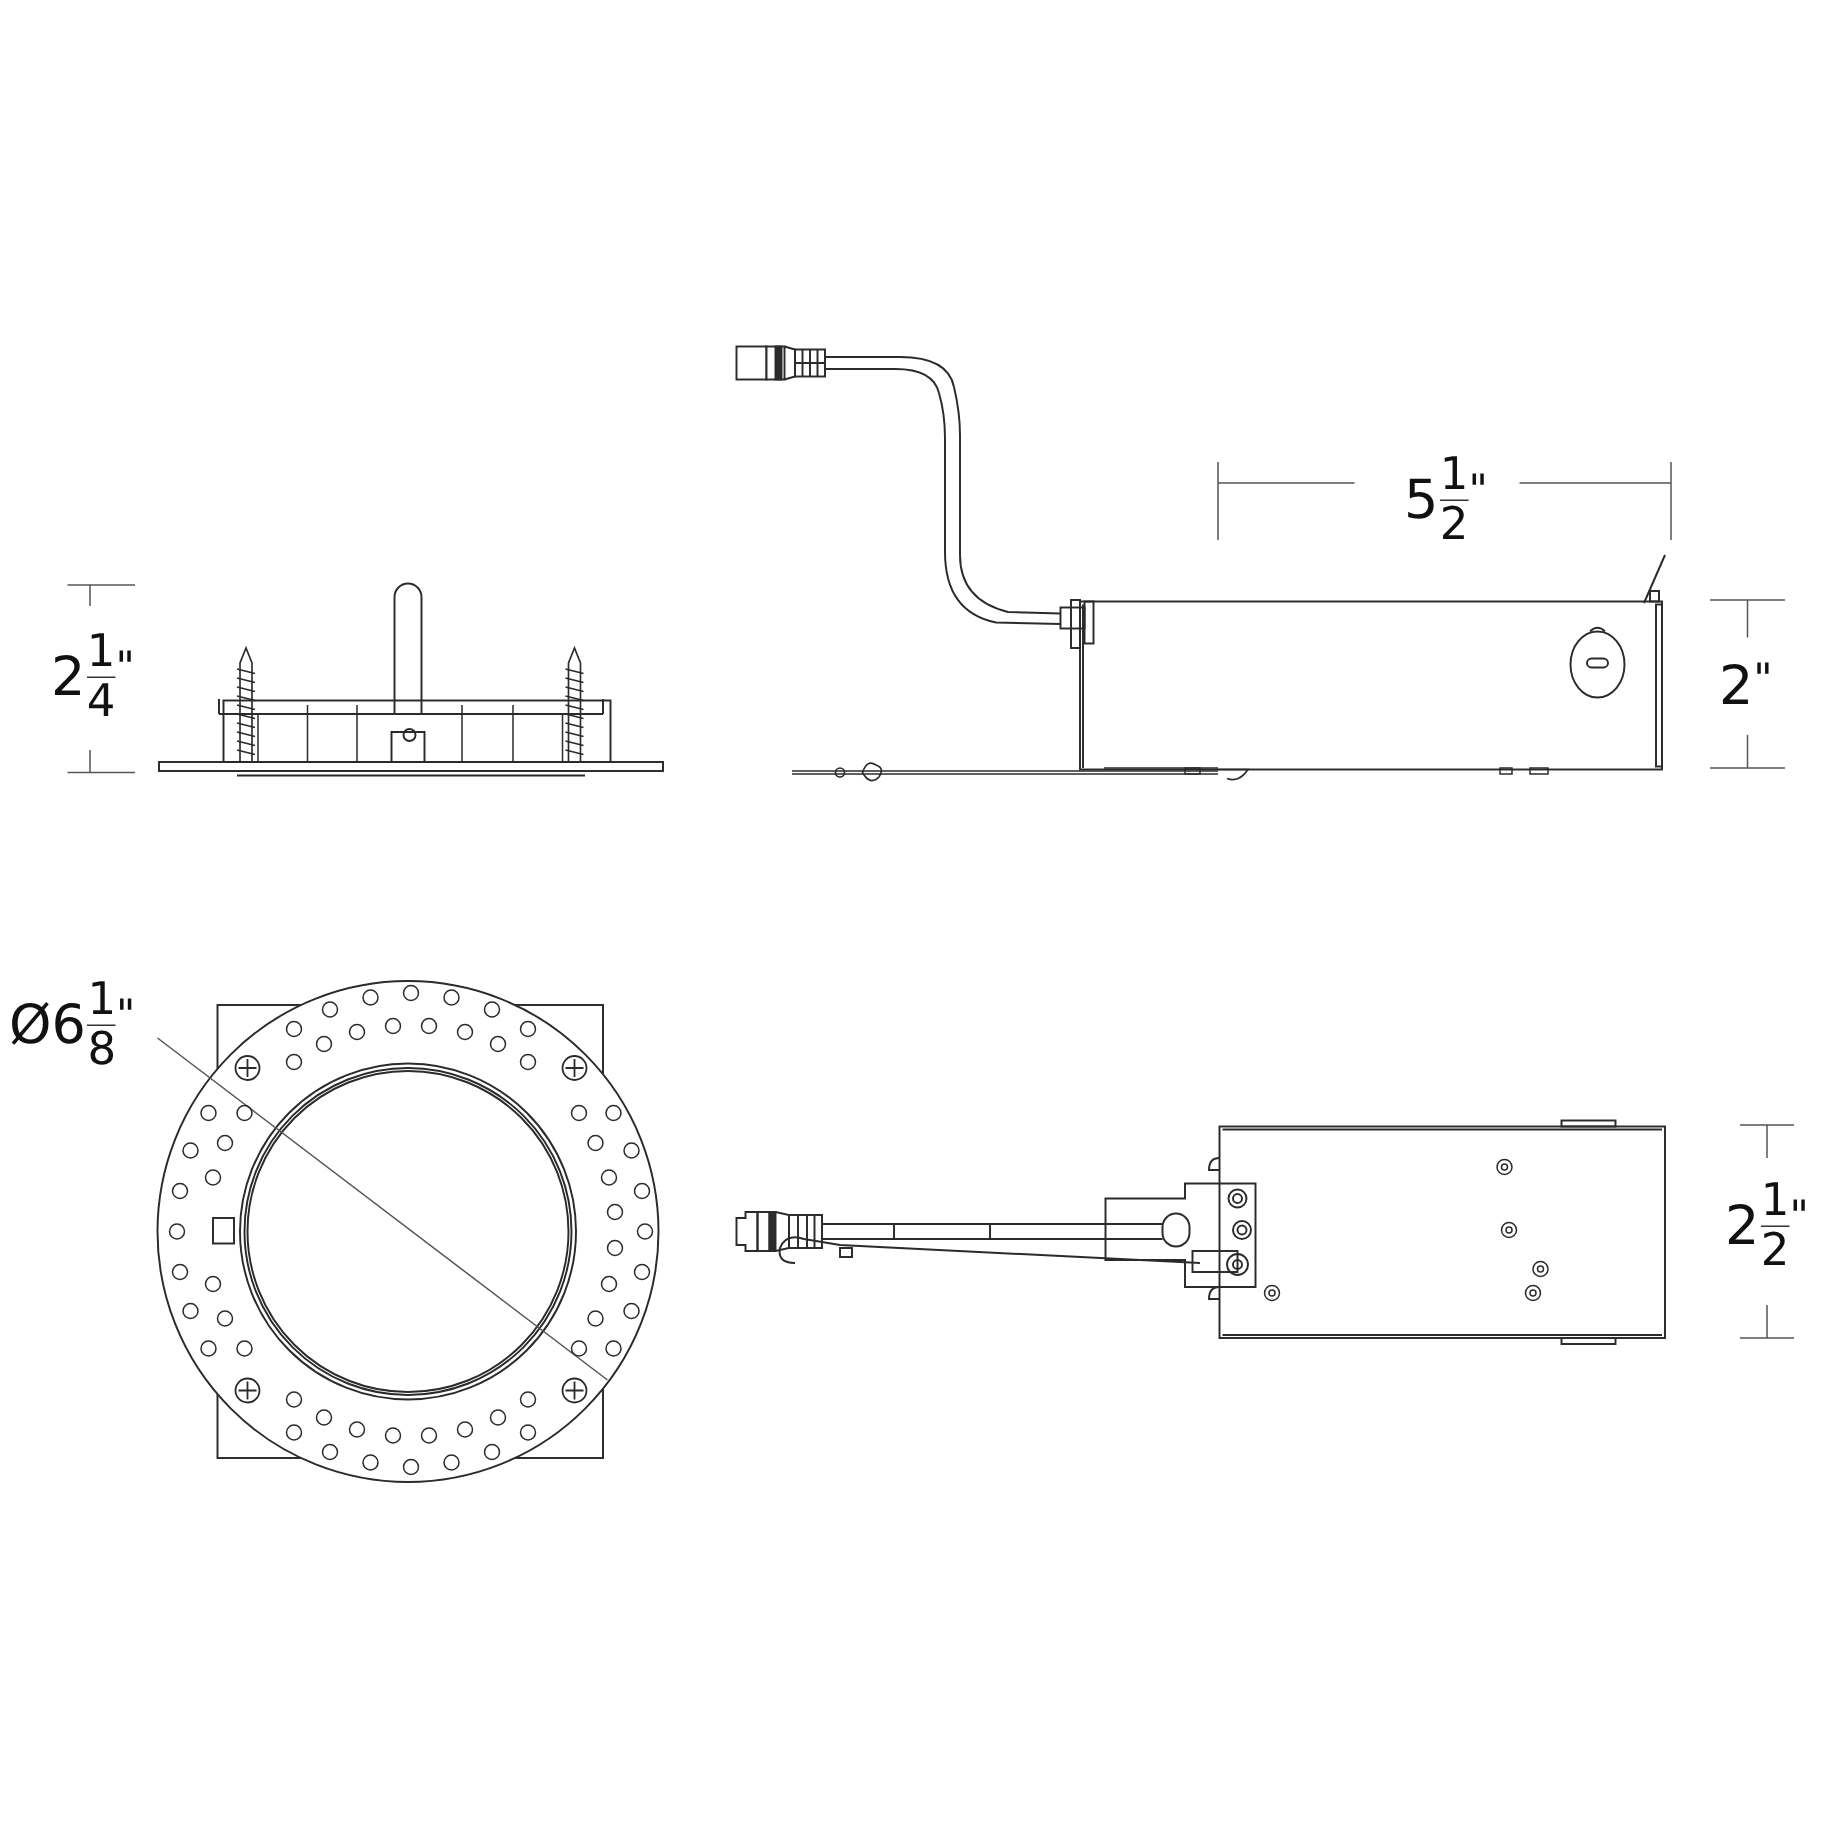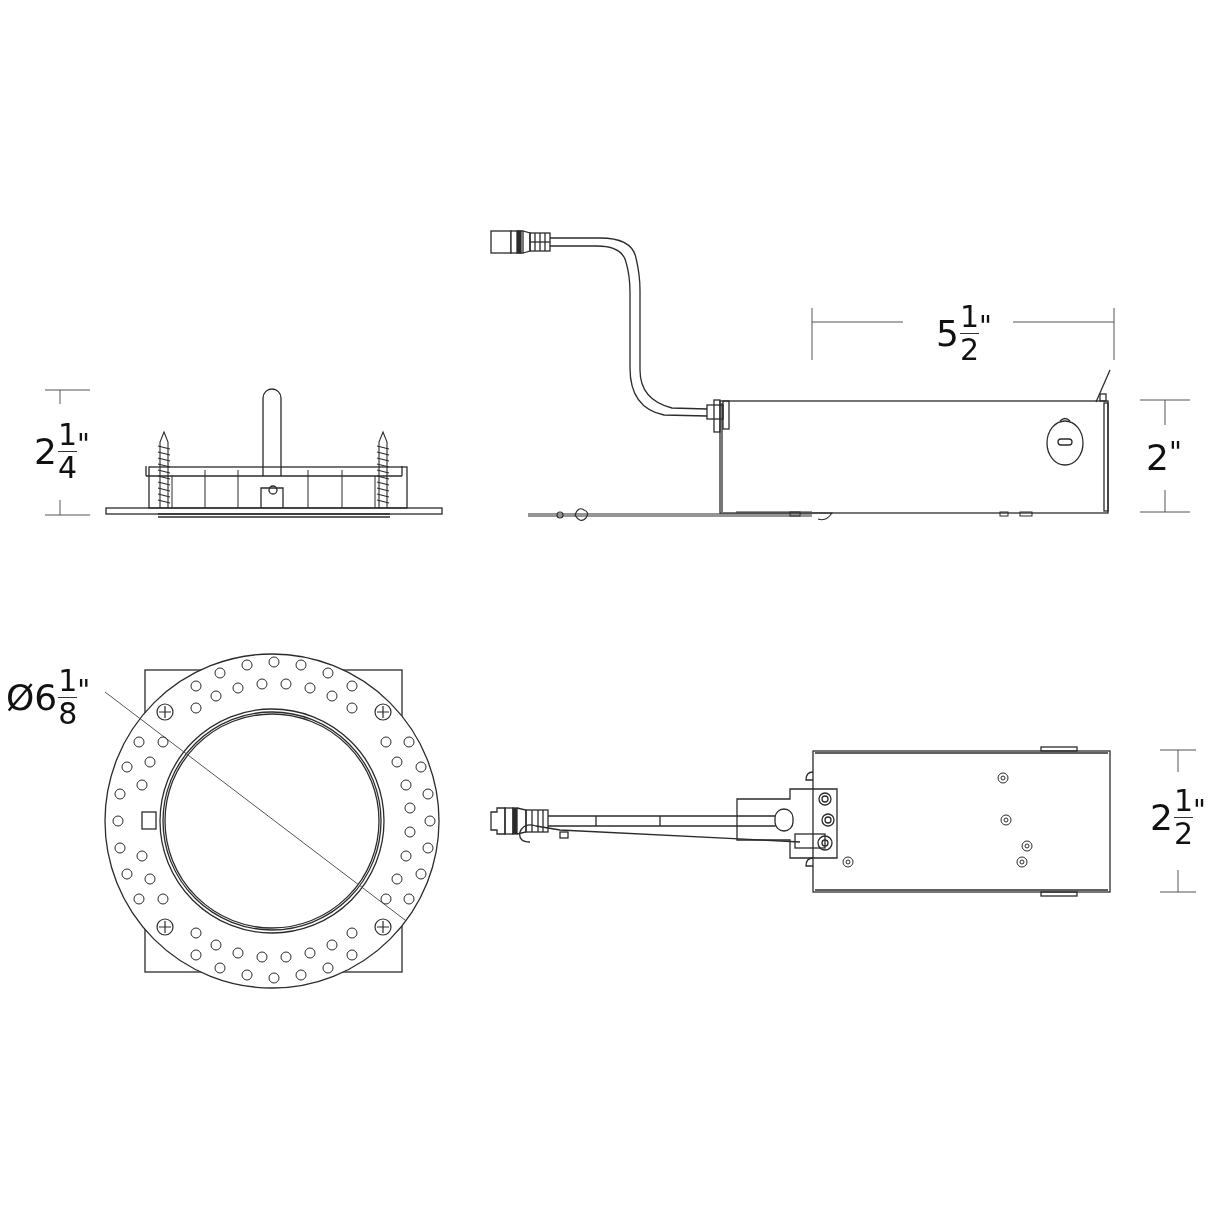--- a/index.html
+++ b/index.html
@@ -268,19 +268,19 @@
 </div>
 
 <div class="dim" style="left:936px; top:302px;">
   <span class="whole">5</span><span class="frac"><span class="num">1</span><span class="bar"></span><span class="den">2</span></span><span class="inch">"</span>
 </div>
 
 <div class="dim" style="left:1146px; top:440px;">
   <span class="whole">2</span><span class="inch" style="margin-top:-10px;">"</span>
 </div>
 
-<div class="dim" style="left:6px; top:652px;margin-top:14px;">
+<div class="dim" style="left:6px; top:652px;">
   <span class="whole">Ø</span><span class="whole">6</span><span class="frac"><span class="num">1</span><span class="bar"></span><span class="den">8</span></span><span class="inch">"</span>
 </div>
 
 <div class="dim" style="left:1150px; top:786px;">
   <span class="whole">2</span><span class="frac"><span class="num">1</span><span class="bar"></span><span class="den">2</span></span><span class="inch">"</span>
 </div>
 
 </body></html>

